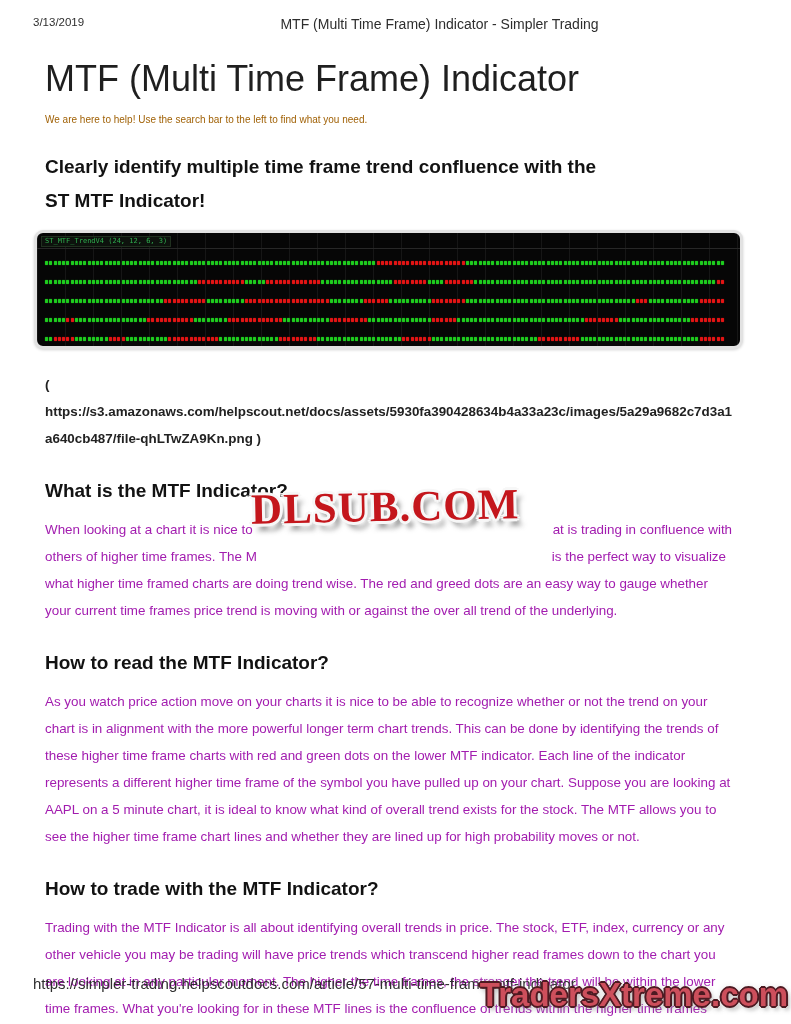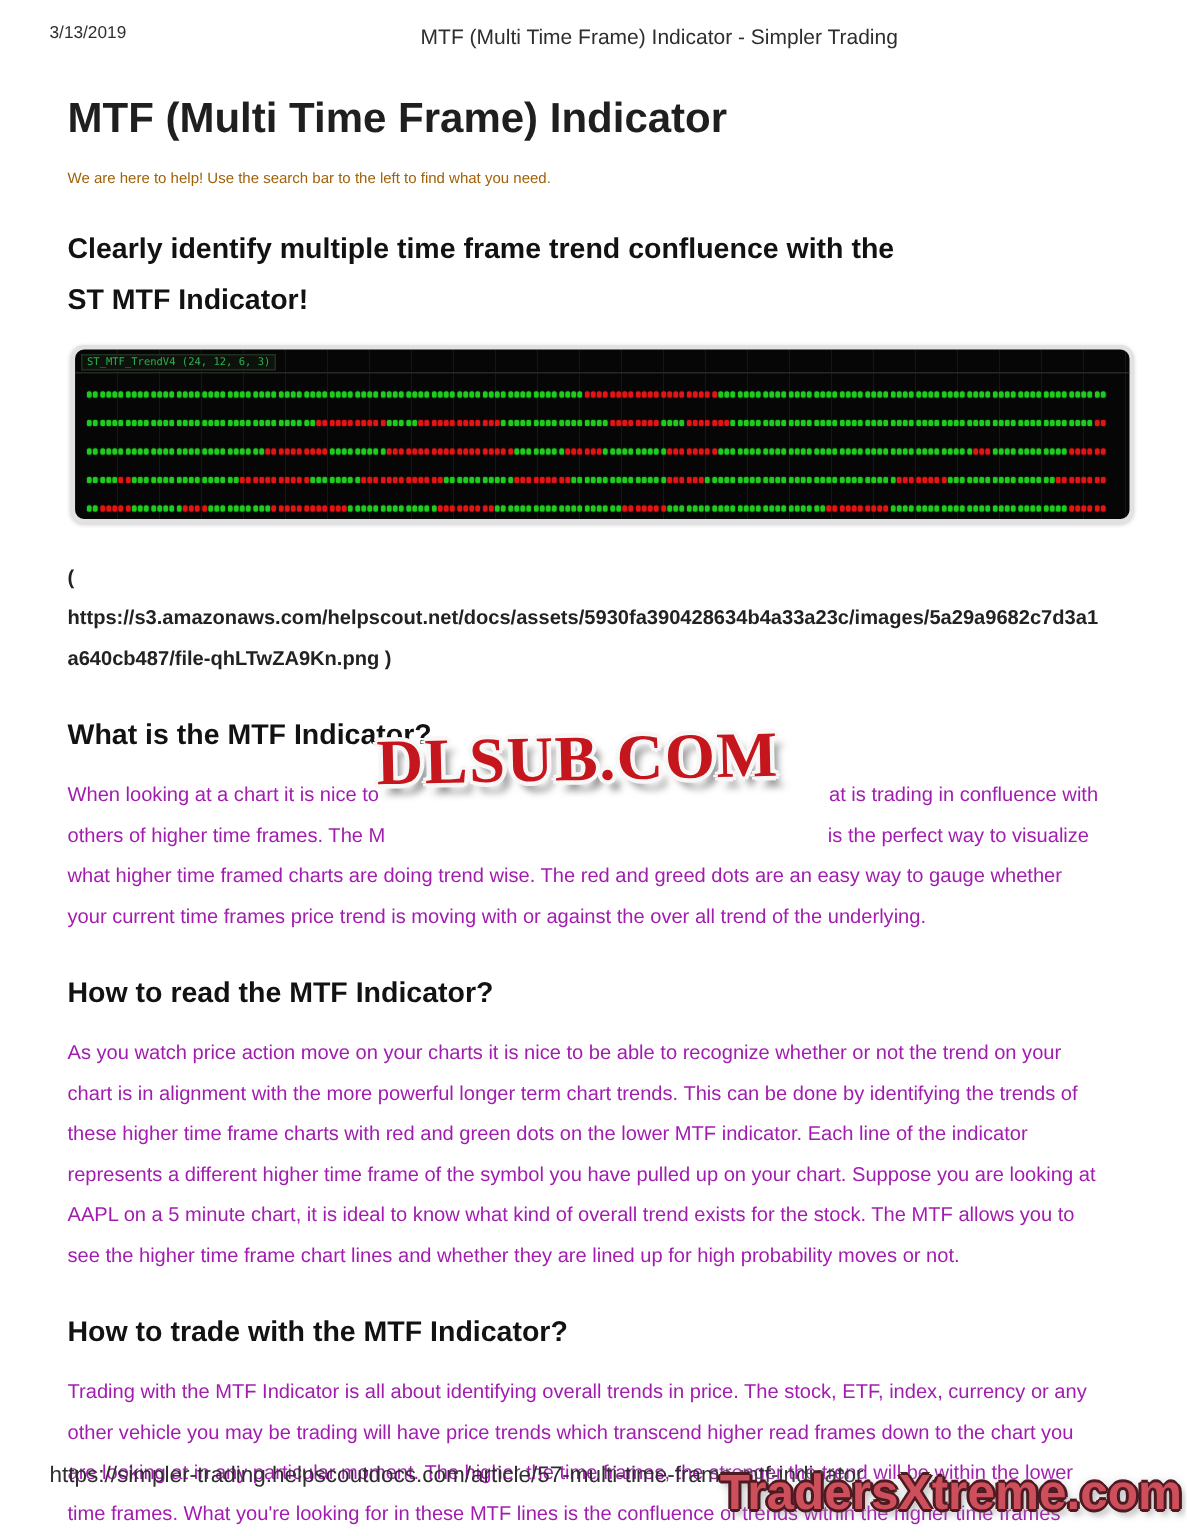--- a/index.html
+++ b/index.html
@@ -34,27 +34,27 @@
   .wm-traders {
     position:absolute; right:3px; top:976px; font-size:33px; font-weight:bold;
     color:#cd4f5c; letter-spacing:0px; white-space:nowrap;
     text-shadow:
       -2px 0 0 #4d1a22, 2px 0 0 #4d1a22, 0 -2px 0 #4d1a22, 0 2px 0 #4d1a22,
       -1px -1px 0 #4d1a22, 1px -1px 0 #4d1a22, -1px 1px 0 #4d1a22, 1px 1px 0 #4d1a22,
       0 0 7px #c9c9c9, 3px 4px 4px rgba(120,120,120,0.5);
   }
 
   
-  .h1 { margin:62px 45px 0 45px; font-size:28px; font-weight:700; color:#1f1f1f; line-height:34px; }
+  .h1 { margin:62px 45px 0 45px; font-size:36px; font-weight:400; color:#1f1f1f; line-height:34px; }
   .intro { margin:14px 45px 0 45px; font-size:10px; color:#a16207; line-height:20px; }
   .h2 { margin:0 45px; font-size:19px; font-weight:700; color:#121212; line-height:34px; }
   .headline { margin-top:20px; }
 
   .chart-frame {
-    position:relative; box-sizing:border-box; margin:12px 0 0 47px;
+    position:relative; box-sizing:border-box; margin:12px 0 0 34px;
     width:709px; height:119px; background:#060606;
     border:3px solid #e2e2e2; border-radius:9px; overflow:hidden;
     box-shadow:0 1px 3px rgba(0,0,0,0.18);
     background-image:repeating-linear-gradient(90deg, #161616 0 1px, transparent 1px 28px);
   }
   .chart-label {
     position:absolute; left:4px; top:3px; font-size:7px; line-height:9px;
     color:#2fae4e; background:#0d120d; border:1px solid #20301f; padding:0 3px;
     font-family:"DejaVu Sans Mono", monospace; letter-spacing:0;
   }

